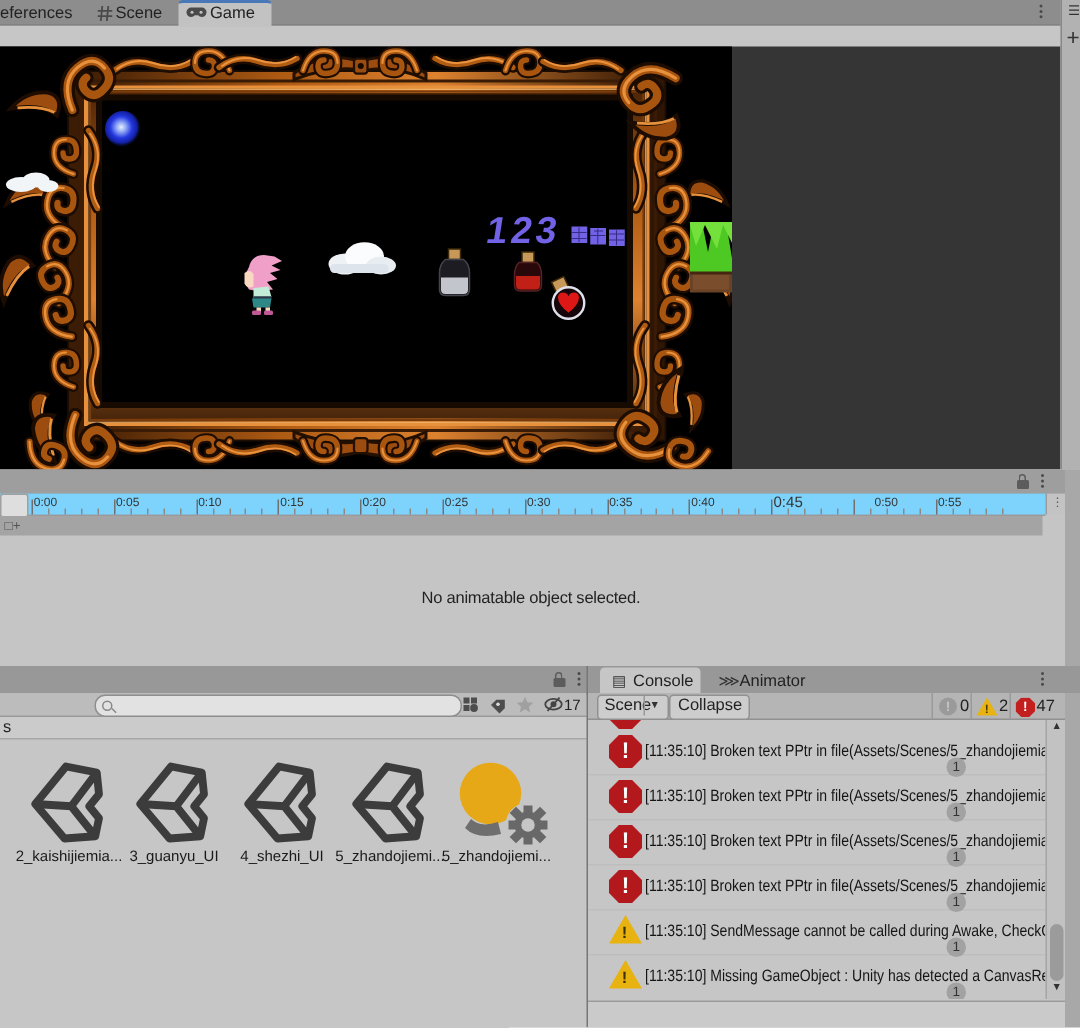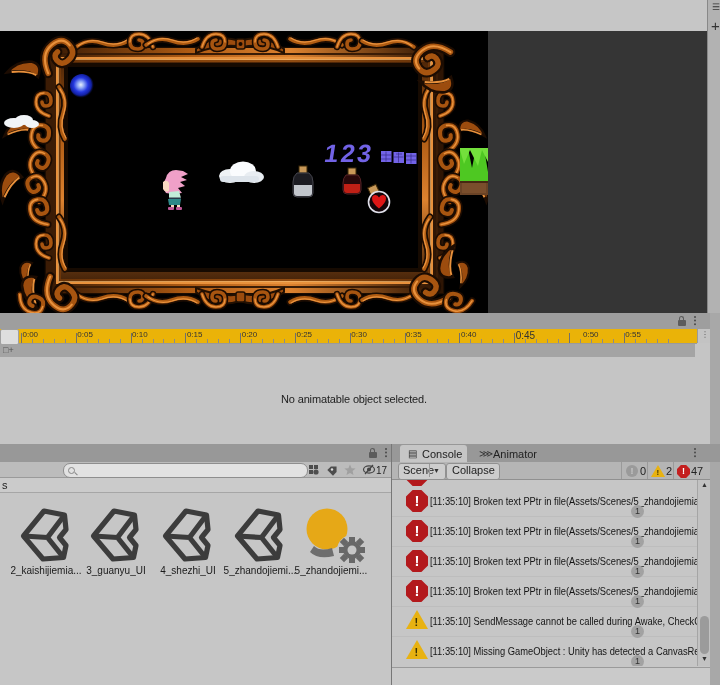--- a/index.html
+++ b/index.html
@@ -5,20 +5,37 @@
 .abs{position:absolute}
 .tx{position:absolute;white-space:nowrap}
 .lock{position:absolute;width:8px;height:6px;background:#5c5c5c;border-radius:1px}
 .lock:before{content:'';position:absolute;left:1.2px;top:-4px;width:3.2px;height:4px;border:1.5px solid #5c5c5c;border-bottom:none;border-radius:3px 3px 0 0}
 .kebab{position:absolute;width:2.4px;height:2.4px;background:#4a4a4a;border-radius:50%;box-shadow:0 3.6px 0 #4a4a4a,0 7.2px 0 #4a4a4a}
 .lg{font-size:11px;transform:scaleX(.85);transform-origin:0 50%}
 </style></head>
 <body>
 <div id="root">
 
+<div class="abs" style="left:0;top:0;width:720px;height:16px;background:#8d8d8d;border-bottom:1px solid #818181">
+  <div class="tx" style="left:0;top:3px;font-size:11px;color:#222">eferences</div>
+  <svg class="abs" style="left:65px;top:4px" width="10" height="10" viewBox="0 0 10 10">
+        <g stroke="#4a4a4a" stroke-width="1.2">
+          <path d="M3.2 0 L2.2 10 M7.2 0 L6.2 10 M0 3.2 L10 3.2 M0 6.8 L10 6.8"></path>
+        </g>
+      </svg>
+  <div class="tx" style="left:77px;top:3px;font-size:11px;color:#222">Scene</div>
+  <div class="abs" style="left:119px;top:0;width:62px;height:16px;background:#c2c2c2;border-top:2px solid #4878b8;border-radius:3px 3px 0 0"></div>
+  <svg class="abs" style="left:124px;top:4px" width="14" height="9" viewBox="0 0 14 9">
+        <path d="M3.5 1 h7 a3.2 3.2 0 0 1 0 6.4 a3 3 0 0 1-2.4-1.2 h-2.2 a3 3 0 0 1-2.4 1.2 a3.2 3.2 0 0 1 0-6.4 Z" fill="#4a4a4a"></path>
+        <circle cx="4" cy="4.2" r="1" fill="#c2c2c2"></circle>
+        <circle cx="10" cy="4.2" r="1" fill="#c2c2c2"></circle>
+      </svg>
+  <div class="tx" style="left:140px;top:3px;font-size:11px;color:#222">Game</div>
+  <div class="kebab" style="left:693px;top:3px"></div>
+</div>
 
 
 <div class="abs" style="left:0;top:31px;width:707px;height:282px;background:#353535">
   <div class="abs" id="gamesvg" style="left:0;top:0;width:488px;height:282px;background:#000">
 <svg width="488" height="282" viewBox="0 0 488 282" xmlns="http://www.w3.org/2000/svg">
 <defs>
   <linearGradient id="railH" x1="0" y1="0" x2="0" y2="1">
     <stop offset="0" stop-color="#3c1c05"></stop>
               <stop offset="0.35" stop-color="#ad5a13"></stop>
               <stop offset="0.62" stop-color="#dd822f"></stop>
@@ -213,21 +230,21 @@
   <div class="tx" style="left:3px;top:17px;font-size:15px;color:#333">+</div>
 </div>
 
 <div class="abs" style="left:0;top:313px;width:710px;height:131px;background:#c5c5c5">
 
   <div class="abs" style="left:0;top:0;width:710px;height:16px;background:#9e9e9e;border-bottom:1px solid #8b8b8b">
     <div class="lock" style="left:678px;top:7px"></div>
     <div class="kebab" style="left:694px;top:3px"></div>
   </div>
 
-  <div class="abs" style="left:0;top:16px;width:697px;height:14px;background:#eab308;border-bottom:1px solid #9a9a9a" id="ruler">
+  <div class="abs" style="left:0;top:16px;width:697px;height:14px;background:#7dd3fc;border-bottom:1px solid #9a9a9a" id="ruler">
     <div class="abs" style="left:0;top:0;width:17px;height:14px;background:#dedede;border:1px solid #a0a0a0;border-radius:2px"></div>
   <div class="tx" style="left:22.5px;top:1px;font-size:8px;color:#333">0:00</div>
         <div class="abs" style="left:21px;top:4px;width:1px;height:10px;background:#707070"></div>
         <div class="abs" style="left:31.96px;top:10px;width:1px;height:4px;background:#8a8a8a"></div>
         <div class="abs" style="left:42.92px;top:10px;width:1px;height:4px;background:#8a8a8a"></div>
         <div class="abs" style="left:53.88px;top:10px;width:1px;height:4px;background:#8a8a8a"></div>
         <div class="abs" style="left:64.84px;top:10px;width:1px;height:4px;background:#8a8a8a"></div>
         <div class="tx" style="left:77.3px;top:1px;font-size:8px;color:#333">0:05</div>
         <div class="abs" style="left:75.8px;top:4px;width:1px;height:10px;background:#707070"></div>
         <div class="abs" style="left:86.75999999999999px;top:10px;width:1px;height:4px;background:#8a8a8a"></div>

